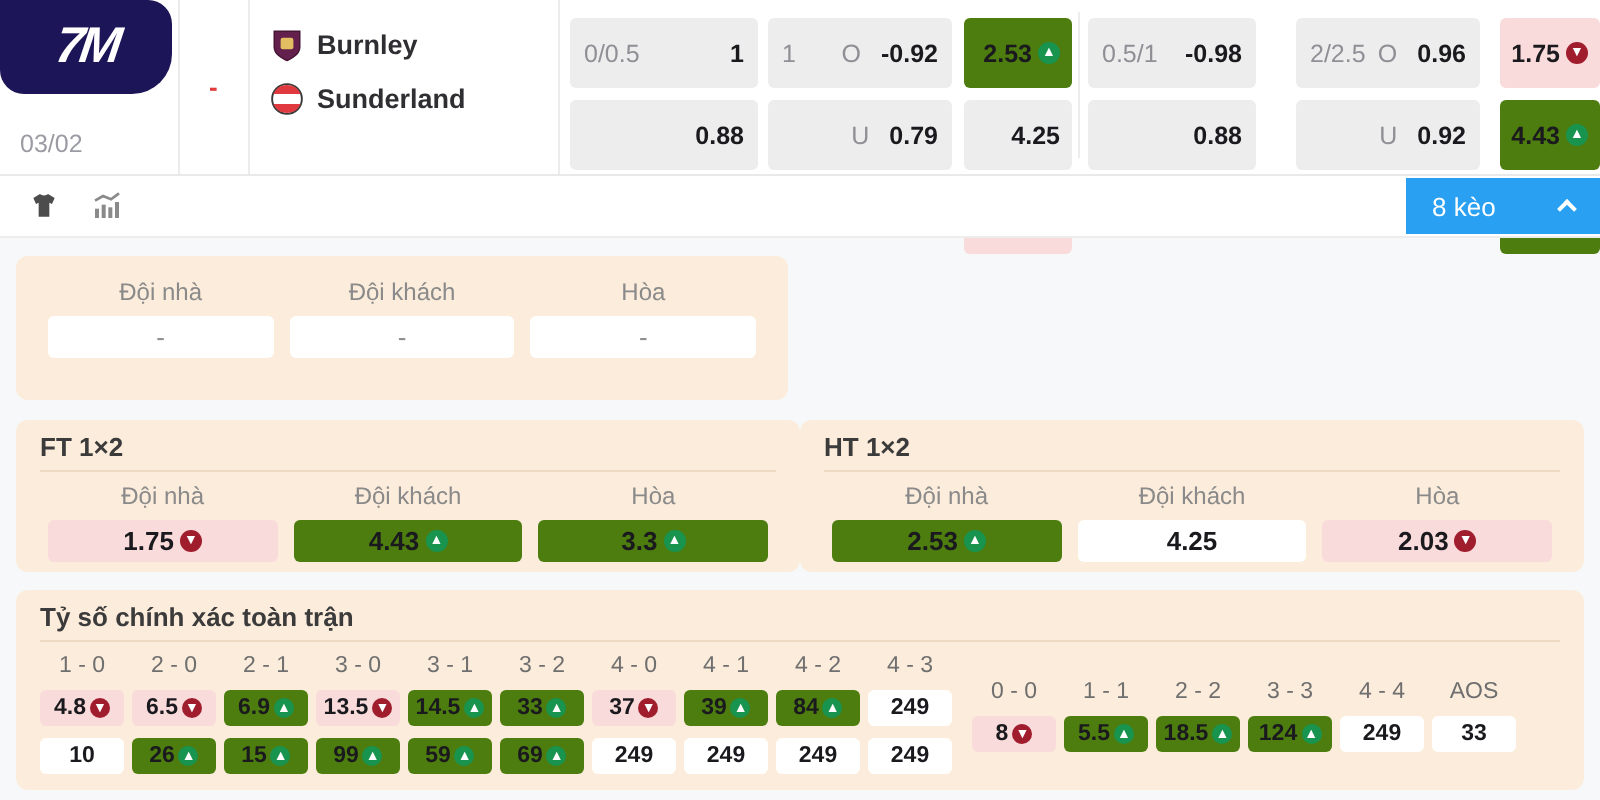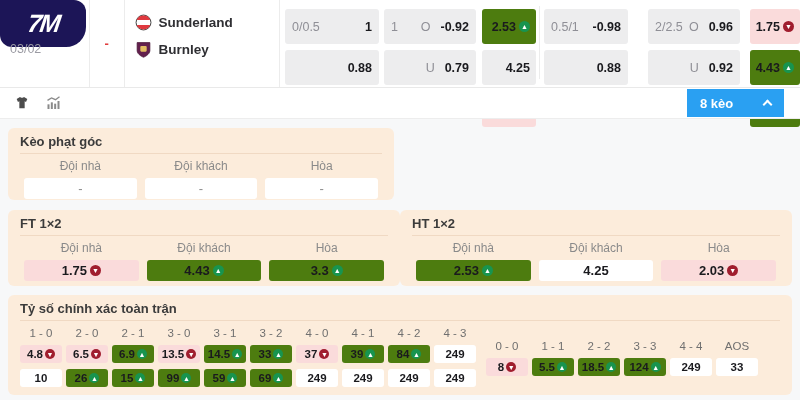--- a/index.html
+++ b/index.html
@@ -6,21 +6,21 @@
   html,body { width:800px; height:400px; }
   body { font-family:"Liberation Sans", sans-serif; background:#fff; overflow:hidden; }
   .page { position:relative; width:800px; height:400px; overflow:hidden; background:#fff; }
 
   
   .topstrip { display:flex; height:88px; border-bottom:1px solid #e9e9e9; background:#fff; }
   .col-date { width:90px; border-right:1px solid #ececec; position:relative; }
   .logo { position:absolute; top:0; left:0; width:86px; height:47px; background:#1c1557;
           border-radius:0 12px 20px 12px; display:flex; align-items:center; justify-content:center; }
   .logo span { color:#fff; font-weight:bold; font-style:italic; font-size:25px; letter-spacing:-2px; transform:skewX(-8deg); }
-  .date { position:absolute; left:10px; top:42px; color:#9b9ba3; font-size:12.5px; }
+  .date { position:absolute; left:10px; top:65px; color:#9b9ba3; font-size:12.5px; }
   .col-dash { width:35px; border-right:1px solid #ececec; display:flex; align-items:center; justify-content:center; }
   .dash { color:#e03c3c; font-weight:bold; font-size:13px; }
   .col-teams { width:156px; border-right:1px solid #ececec; padding:14px 0 0 10px; display:flex; flex-direction:column; gap:10px; }
   .team { display:flex; align-items:center; gap:7px; font-size:13.5px; color:#2f2f33; font-weight:600; cursor:pointer; }
   .crest { display:flex; width:17px; height:17px; flex:0 0 auto; }
 
   .oddsarea { flex:1; position:relative; }
   .gdivider { position:absolute; left:259px; top:6px; bottom:8px; width:1px; background:#ececec; }
   .orow { display:flex; height:35px; }
   .r1 { margin-top:9px; } .r2 { margin-top:6px; } .r3 { margin-top:7px; }
@@ -43,22 +43,22 @@
          align-items:center; justify-content:center; flex:0 0 auto; }
   .arr::before { font-size:7px; line-height:1; }
   .up > .arr   { display:inline-flex; background:#18944f; }
   .up > .arr::before { content:"▲"; }
   .down > .arr { display:inline-flex; background:#a01d2e; }
   .down > .arr::before { content:"▼"; }
 
   
   .toolbar { height:31px; background:#fff; border-bottom:1px solid #ededed; display:flex; align-items:center; padding-left:14px; position:relative; }
   .ticon { margin-right:15px; display:flex; cursor:pointer; }
-  .betsbtn { position:absolute; right:16px; top:1px; height:28px; width:97px; background:#2aa0f2; color:#fff;
-             font-weight:bold; font-size:13px; display:flex; align-items:center; justify-content:space-between;
+  .betsbtn { position:absolute; right:0; top:1px; height:28px; width:97px; background:#2aa0f2; color:#fff;
+             font-weight:normal; font-size:13px; display:flex; align-items:center; justify-content:space-between;
              padding:0 13px; cursor:pointer; }
   .chev { width:7px; height:7px; border-left:2px solid #fff; border-top:2px solid #fff; transform:rotate(45deg); margin-top:3px; }
 
   
   .panels { height:281px; background:#f7f8f9; padding:9px 8px 0; }
   .panel { background:#fcecdb; border-radius:6px; padding:6px 12px 10px; }
   .panel h3 { font-size:13px; color:#3b3b3b; font-weight:bold; padding-bottom:4px; border-bottom:1px solid #f0d9c3; }
   .corner { width:386px; height:72px; }
   .rowB { display:flex; margin-top:10px; }
   .rowB .panel { flex:1; height:76px; }
@@ -89,35 +89,35 @@
         </div>
       <div class="date">03/02</div>
     </div>
     <div class="col-dash">
       <span class="dash">-</span>
     </div>
     <div class="col-teams">
       <div class="team">
         <span class="crest">
           <svg viewBox="0 0 16 16" width="17" height="17">
+            <path d="M2 1.5 H14 V9 C14 13 8 15.3 8 15.3 C8 15.3 2 13 2 9 Z" fill="#63204d" stroke="#471536" stroke-width="0.7"></path>
+            <rect x="5" y="4.6" width="6" height="5.4" rx="1" fill="#e3bd62"></rect>
+          </svg>
+        </span>
+        <span>Burnley</span>
+      </div>
+      <div class="team">
+        <span class="crest">
+          <svg viewBox="0 0 16 16" width="17" height="17">
             <circle cx="8" cy="8" r="7" fill="#fff" stroke="#3a3a3a" stroke-width="0.9"></circle>
             <path d="M1.6 5.6 A7 7 0 0 1 14.4 5.6 Z" fill="#e0393f"></path>
             <path d="M1.6 10.4 A7 7 0 0 0 14.4 10.4 Z" fill="#e0393f"></path>
           </svg>
         </span>
         <span>Sunderland</span>
-      </div>
-      <div class="team">
-        <span class="crest">
-          <svg viewBox="0 0 16 16" width="17" height="17">
-            <path d="M2 1.5 H14 V9 C14 13 8 15.3 8 15.3 C8 15.3 2 13 2 9 Z" fill="#63204d" stroke="#471536" stroke-width="0.7"></path>
-            <rect x="5" y="4.6" width="6" height="5.4" rx="1" fill="#e3bd62"></rect>
-          </svg>
-        </span>
-        <span>Burnley</span>
       </div>
     </div>
 
     <div class="oddsarea">
       <div class="gdivider"></div>
 
       <div class="orow r1">
         <div class="obox w1 m1">
           <span class="lab">0/0.5</span>
           <b class="val">1</b>
@@ -210,21 +210,20 @@
     </span>
     <div class="betsbtn">
       <span>8 kèo</span>
       <span class="chev"></span>
     </div>
   </div>
 
   <div class="panels">
 
     <div class="panel corner">
-      <h3>Kèo phạt góc</h3>
       <div class="cols">
 
           <div class="colitem">
             <div class="chead">Đội nhà</div>
             <div class="cell flat">
               <span class="num">-</span>
             </div>
           </div>
 
           <div class="colitem">

